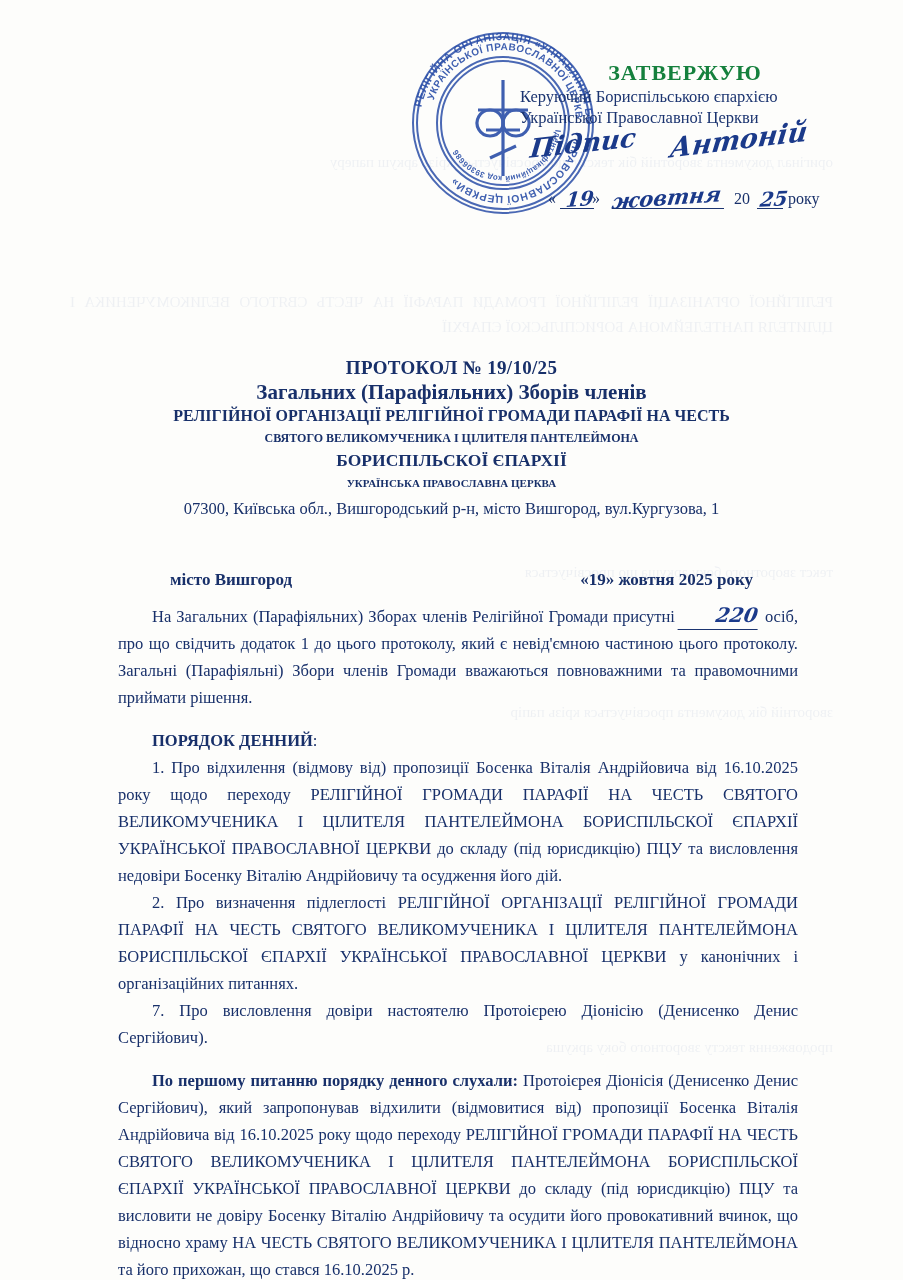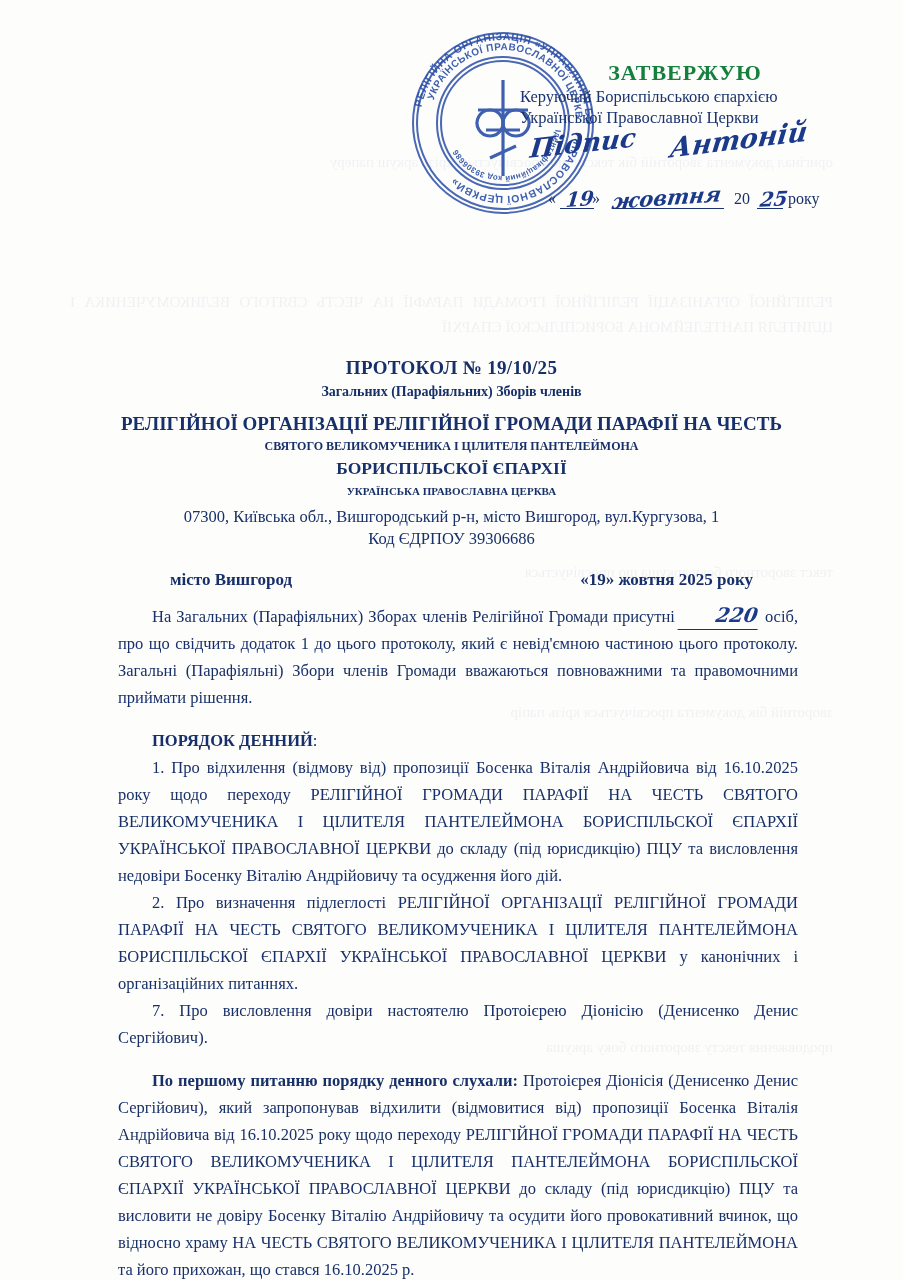--- a/index.html
+++ b/index.html
@@ -137,22 +137,22 @@
   
   .title-block {
     position: absolute;
     left: 60px;
     top: 357px;
     width: 783px;
     text-align: center;
     line-height: 22px;
   }
   .title-block .t1 { font-size: 19px; font-weight: bold; letter-spacing: .3px; }
-  .title-block .t2 { font-size: 14px; font-weight: bold; margin-top: 2px; }
-  .title-block .t3 { font-size: 19px; font-weight: bold; margin-top: 10px; }
+  .title-block .t2 { font-size: 21px; font-weight: bold; margin-top: 2px; }
+  .title-block .t3 { font-size: 16px; font-weight: bold; margin-top: 2px; }
   .title-block .t4 { font-size: 12px; font-weight: bold; }
   .title-block .t5 { font-size: 17.5px; font-weight: bold; }
   .title-block .t6 { font-size: 11px; font-weight: bold; margin-top: 1px; }
   .title-block .t7 { font-size: 16.5px; font-weight: normal; margin-top: 4px; }
   .title-block .t8 { font-size: 16.5px; font-weight: normal; }
 
   
   .placedate {
     position: absolute;
     left: 60px;
@@ -267,21 +267,20 @@
   </div>
 
   <div class="title-block">
     <div class="t1">ПРОТОКОЛ № 19/10/25</div>
     <div class="t2">Загальних (Парафіяльних) Зборів членів</div>
     <div class="t3">РЕЛІГІЙНОЇ ОРГАНІЗАЦІЇ РЕЛІГІЙНОЇ ГРОМАДИ  ПАРАФІЇ  НА ЧЕСТЬ</div>
     <div class="t4">СВЯТОГО ВЕЛИКОМУЧЕНИКА І ЦІЛИТЕЛЯ ПАНТЕЛЕЙМОНА</div>
     <div class="t5">БОРИСПІЛЬСКОЇ ЄПАРХІЇ</div>
     <div class="t6">УКРАЇНСЬКА ПРАВОСЛАВНА ЦЕРКВА</div>
     <div class="t7">07300, Київська обл., Вишгородський р-н, місто Вишгород, вул.Кургузова, 1</div>
-    <div class="t8">Код ЄДРПОУ 39306686</div>
   </div>
 
   <div class="placedate">
     <span class="city">місто Вишгород</span>
     <span class="date">«19» жовтня 2025 року</span>
   </div>
 
   <div class="body">
     <p class="indent">
       <span>На Загальних (Парафіяльних) Зборах членів Релігійної Громади присутні</span>

